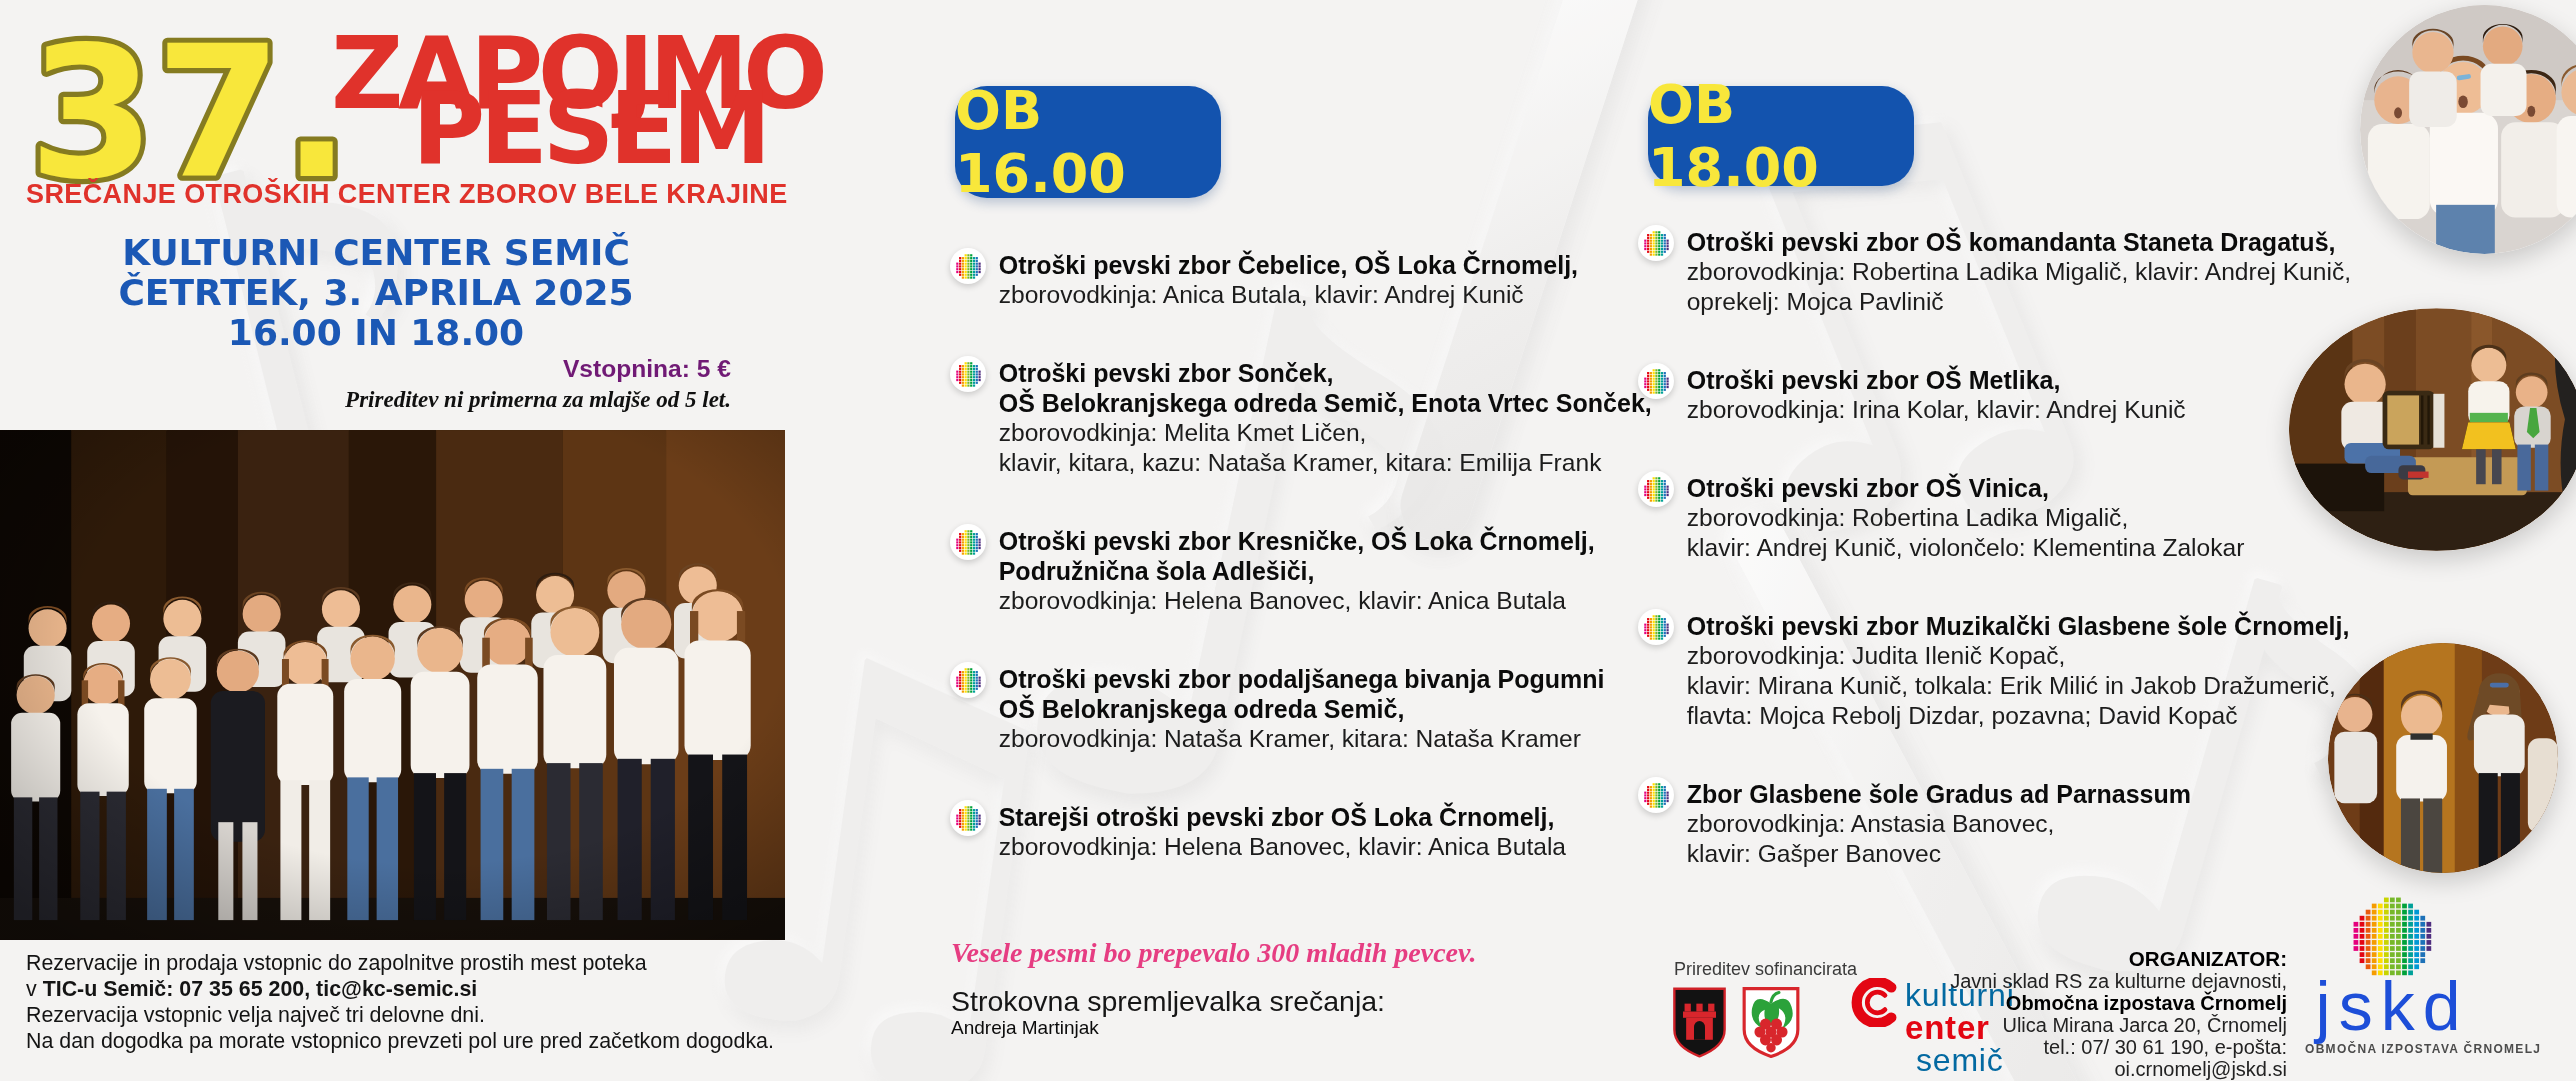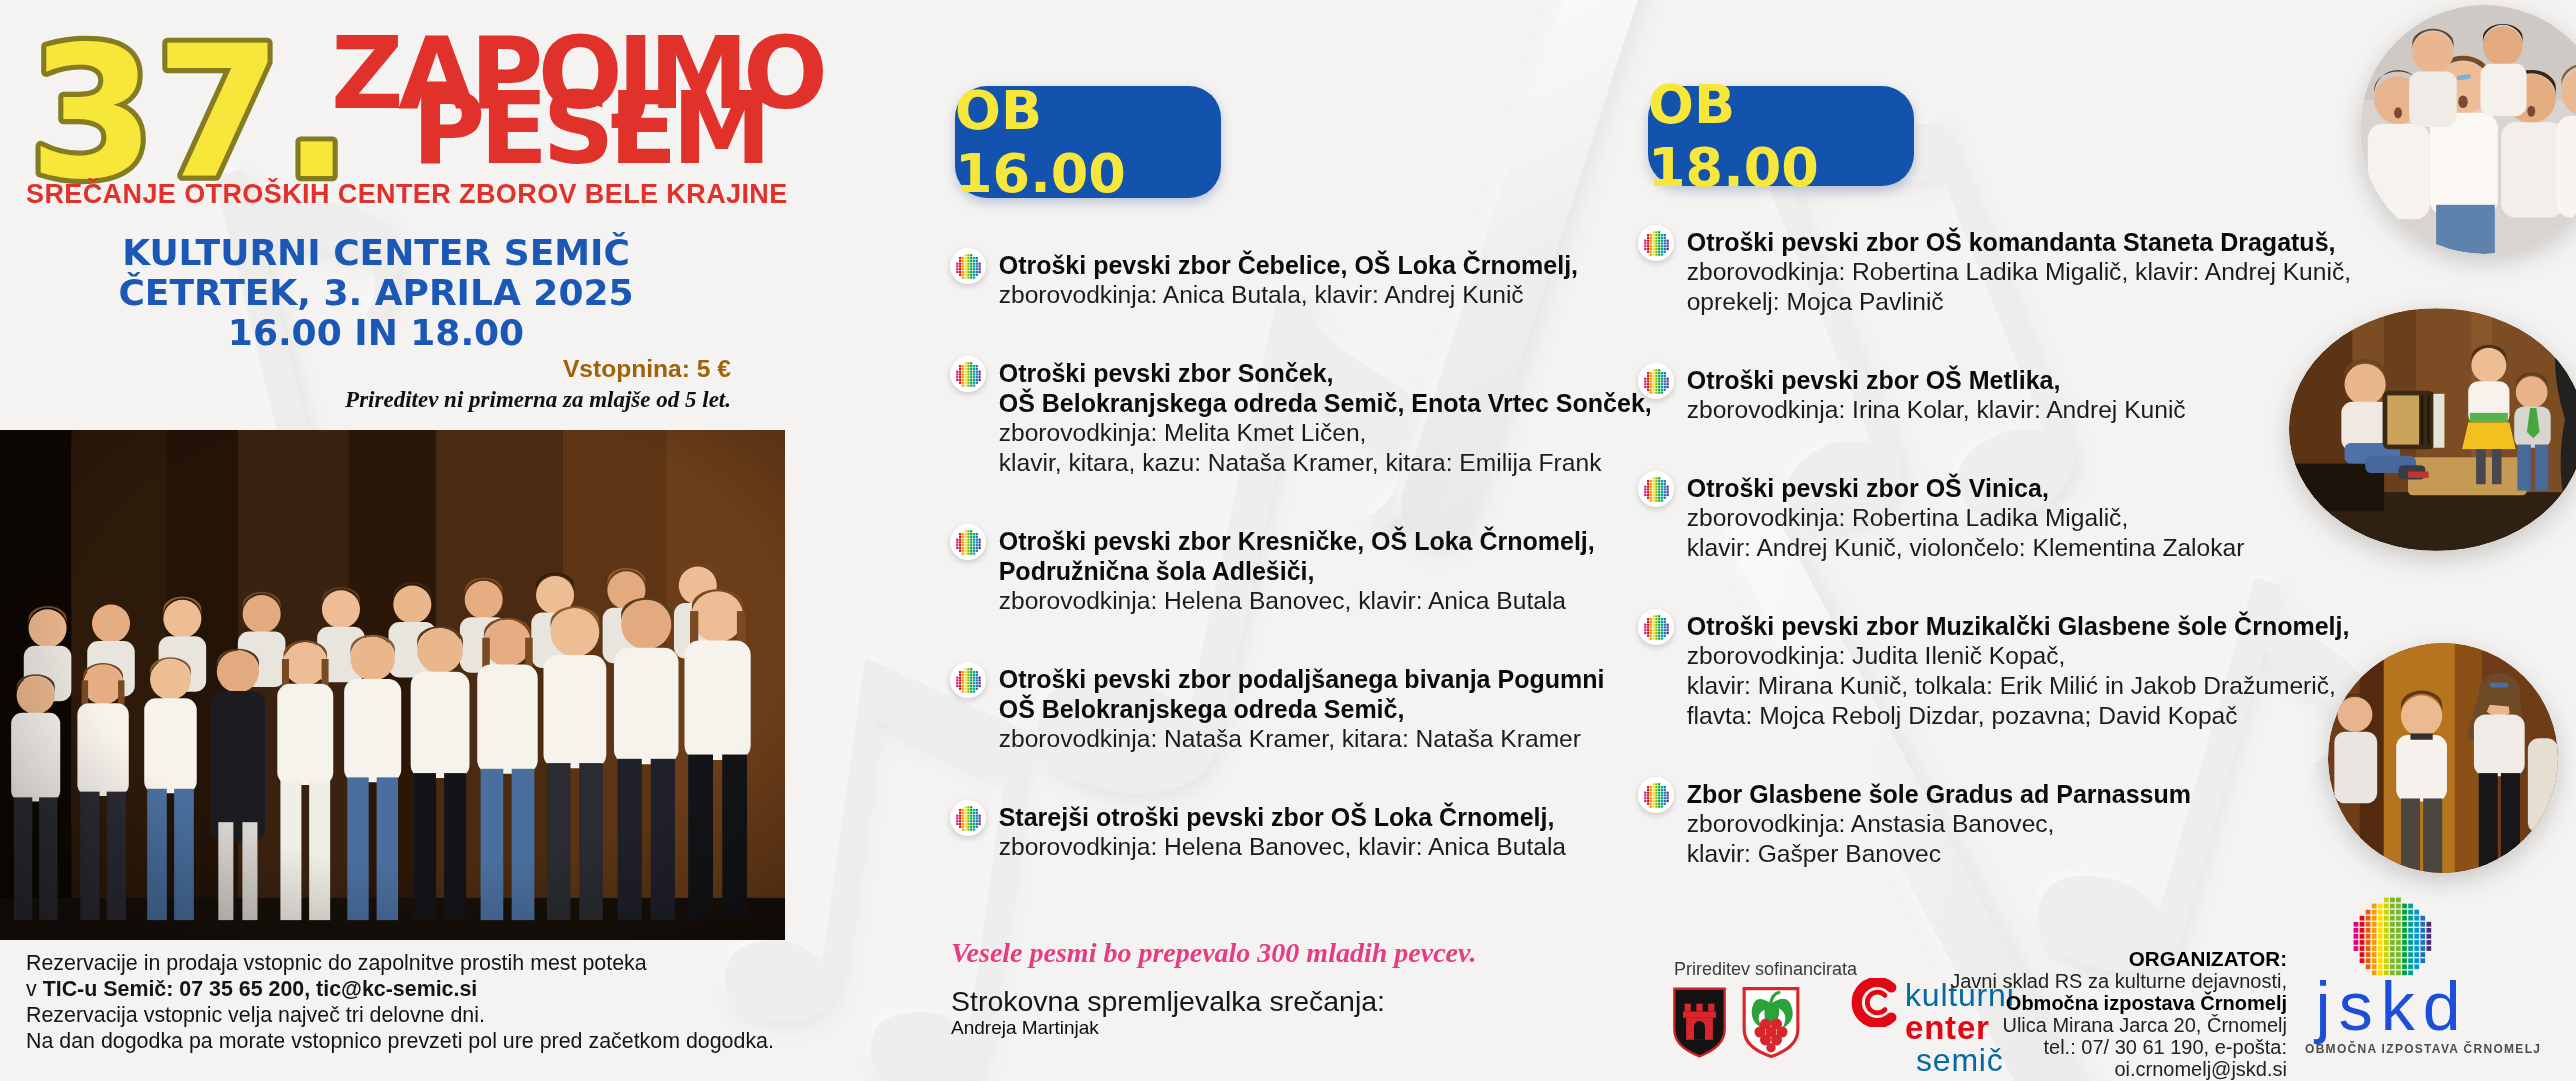--- a/index.html
+++ b/index.html
@@ -8,21 +8,21 @@
   .abs{position:absolute;}
   
   .bgnote{position:absolute;color:#eceBea;color:#ecebea;font-family:"DejaVu Sans",sans-serif;
           text-shadow:4.8px 8px 17.4px rgba(120,120,120,.18),-4.8px -4.8px 11px #ffffff;user-select:none;line-height:1;}
   .bgstreak{position:absolute;background:linear-gradient(135deg,#ffffff 0%,#efeeed 55%,#e7e6e5 100%);
             border-radius:48px;box-shadow:6.3px 9.5px 22px rgba(150,150,150,.22),-4.8px -4.8px 12.7px #fff;}
   
   #zapojmo,#pesem{font-family:"DejaVu Sans",sans-serif;font-weight:bold;color:#e0322b;letter-spacing:-5.5px;font-size:100px;line-height:1;}
   #subtitle{font-family:"Liberation Sans",sans-serif;font-weight:bold;color:#e0322b;font-size:27px;letter-spacing:0.4px;}
   #venue{font-family:"DejaVu Sans",sans-serif;font-weight:bold;color:#1b58b5;font-size:36px;line-height:40px;text-align:center;letter-spacing:0;}
-  #price{font-family:"Liberation Sans",sans-serif;font-weight:bold;font-size:24.6px;text-align:right;color:#a16207;}
+  #price{font-family:"Liberation Sans",sans-serif;font-weight:bold;font-size:24.6px;text-align:right;color:#701a75;}
   #agenote{font-family:"Liberation Serif",serif;font-weight:bold;font-style:italic;font-size:23px;text-align:right;color:#101010;}
   
   .badge{background:#1353ae;border-radius:32px;color:#f8e73b;font-family:"DejaVu Sans",sans-serif;
          font-weight:bold;font-size:54px;display:flex;align-items:center;justify-content:center;
          letter-spacing:0;box-shadow:0 4.8px 11px rgba(20,60,120,.25);}
   
   .list{display:block;}
   .entry{display:flex;align-items:flex-start;margin-bottom:48px;}
   .dot{flex:0 0 auto;width:36px;height:36px;background:#fff;border-radius:50%;box-shadow:0 2.4px 6.3px rgba(0,0,0,.18);
        display:flex;align-items:center;justify-content:center;margin-top:-1.6px;}

